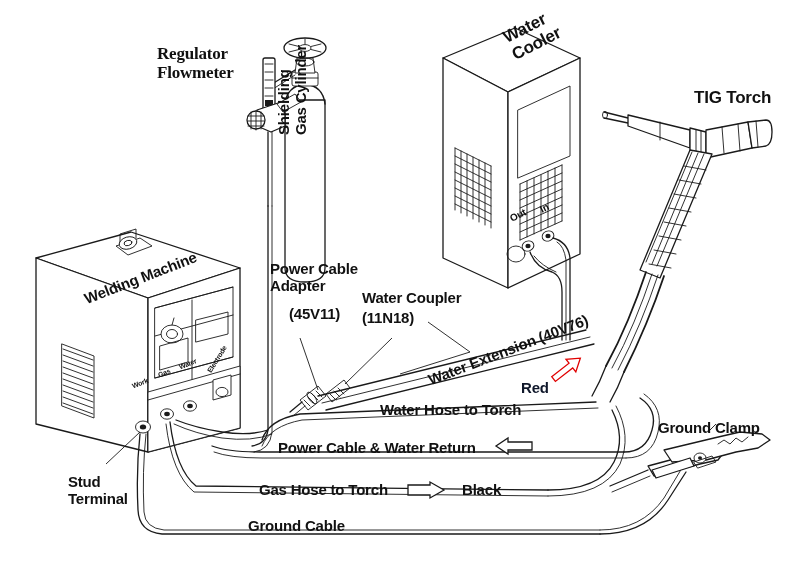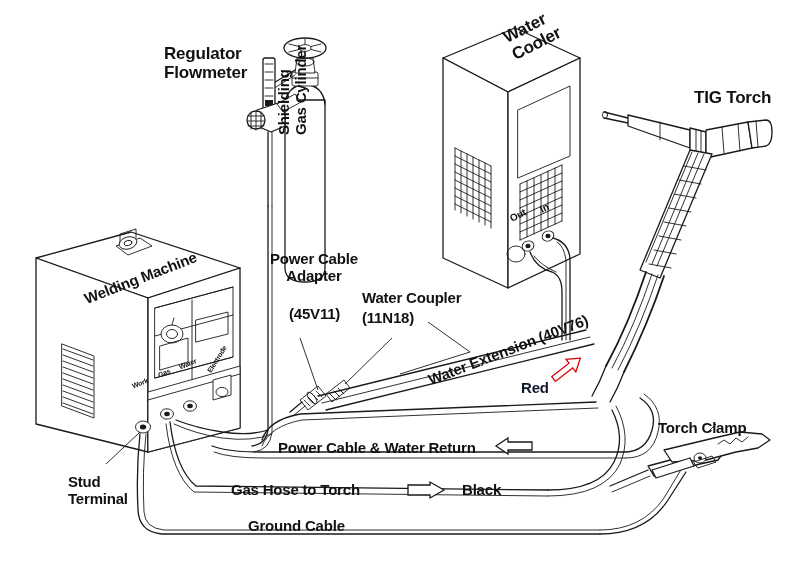--- a/index.html
+++ b/index.html
@@ -297,54 +297,55 @@
       <polygon fill="#ffffff" stroke="#1a1a1a" stroke-width="1.3" points="36,4 12,4 12,0 0,8 12,16 12,12 36,12"></polygon>
     </g>
 
     <g transform="translate(408,482)">
       <polygon fill="#ffffff" stroke="#1a1a1a" stroke-width="1.3" points="0,3 22,3 22,0 36,8 22,16 22,13 0,13"></polygon>
     </g>
 
     <path class="leader" d="M708,432 L716,424"></path>
   </svg>
 
-  <div class="lbl lg" style="left:164px; top:44px; text-align:left;">Regulator
+  <div class="lbl lg" style="left:157px; top:44px; text-align:left;font-family:Liberation Serif, serif;">Regulator
 Flowmeter</div>
 
   <div class="lbl md" style="left:276px; top:135px; transform:rotate(-90deg); transform-origin:left top; text-align:left; width:150px;">Shielding
 Gas Cylinder</div>
 
   <div class="lbl lg" style="left:500px; top:30px; transform:rotate(-27deg); transform-origin:left top; text-align:left;">Water
 Cooler</div>
 
   <div class="lbl lg" style="left:694px; top:88px;text-align:center;">TIG Torch</div>
 
   <div class="lbl md" style="left:82px; top:292px; transform:rotate(-21deg); transform-origin:left top;">Welding Machine</div>
 
-  <div class="lbl md" style="left:270px; top:251px;text-align:center;">Power Cable
+  <div class="lbl md" style="left:270px; top:261px;">Power Cable
 Adapter</div>
   <div class="lbl md" style="left:270px; top:306px;margin-left:19px;">(45V11)</div>
 
   <div class="lbl md" style="left:362px; top:290px;">Water Coupler</div>
   <div class="lbl md" style="left:362px; top:310px;">(11N18)</div>
 
   <div class="lbl md" style="left:432px; top:372px; transform:rotate(-21deg); transform-origin:left bottom;">Water Extension (40V76)</div>
 
+  <div class="lbl md" style="left:380px; top:402px;">Water Hose to Torch</div>
 
   <div class="lbl md red" style="left:521px; top:380px;">Red</div>
 
   <div class="lbl md" style="left:278px; top:440px;">Power Cable &amp; Water Return</div>
 
-  <div class="lbl md" style="left:231px; top:482px;text-align:center;">Gas Hose to Torch</div>
+  <div class="lbl md" style="left:259px; top:482px;text-align:center;">Gas Hose to Torch</div>
 
   <div class="lbl md" style="left:462px; top:482px;">Black</div>
 
   <div class="lbl md" style="left:248px; top:518px;">Ground Cable</div>
 
-  <div class="lbl md" style="left:658px; top:420px;">Torch Clamp</div>
+  <div class="lbl md" style="left:658px; top:420px;">Ground Clamp</div>
 
   <div class="lbl md" style="left:68px; top:474px;">Stud
 Terminal</div>
 
   <div class="lbl xs" style="left:508px; top:214px; transform:rotate(-27deg); transform-origin:left top;">Out</div>
 
   <div class="lbl xs" style="left:538px; top:205px; transform:rotate(-27deg); transform-origin:left top;">In</div>
 
   <div class="lbl tiny" style="left:131px; top:383px; transform:rotate(-22deg); transform-origin:left top;">Work</div>
 

